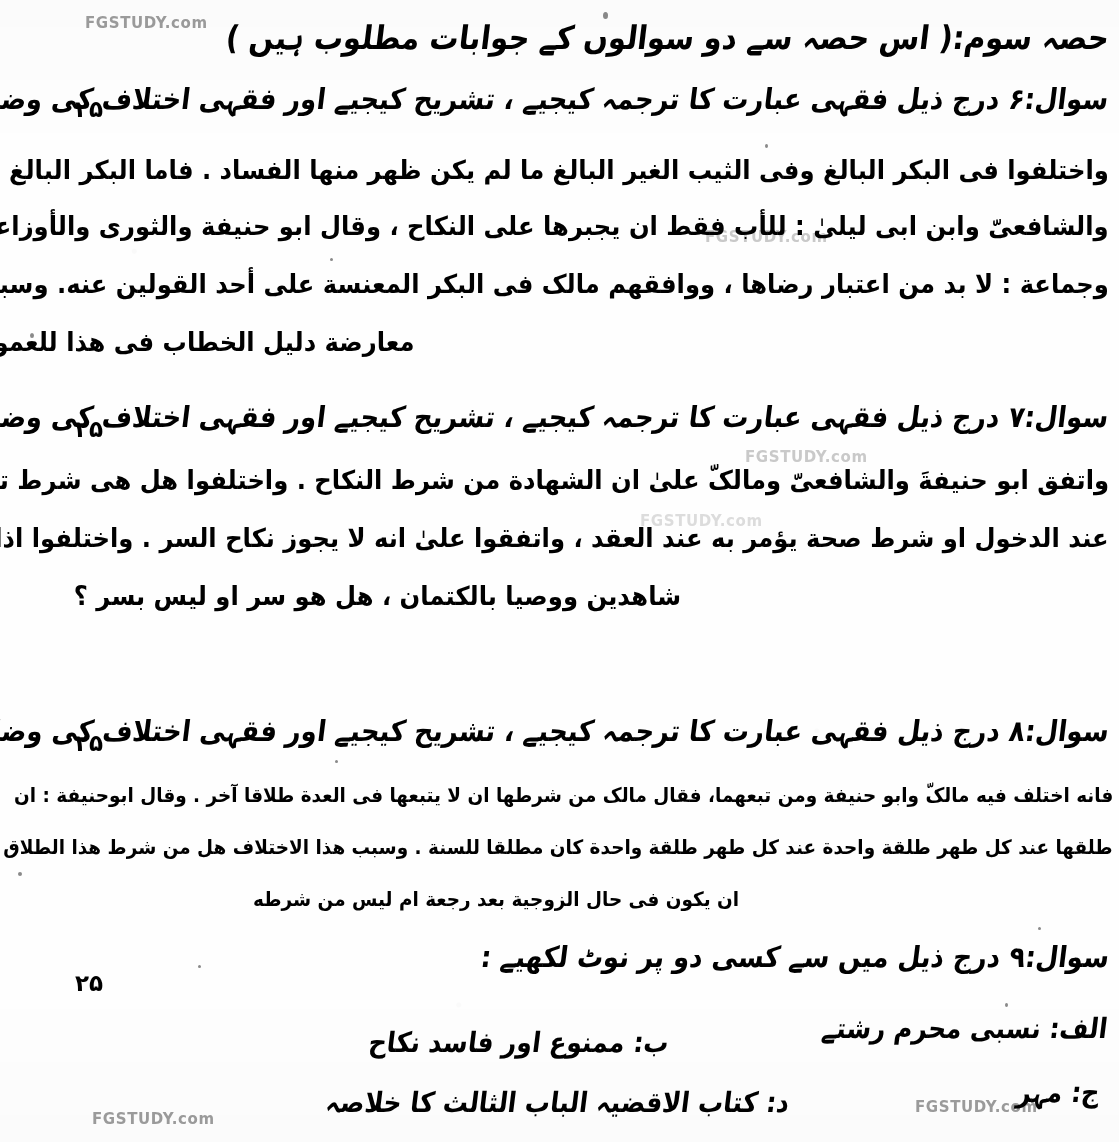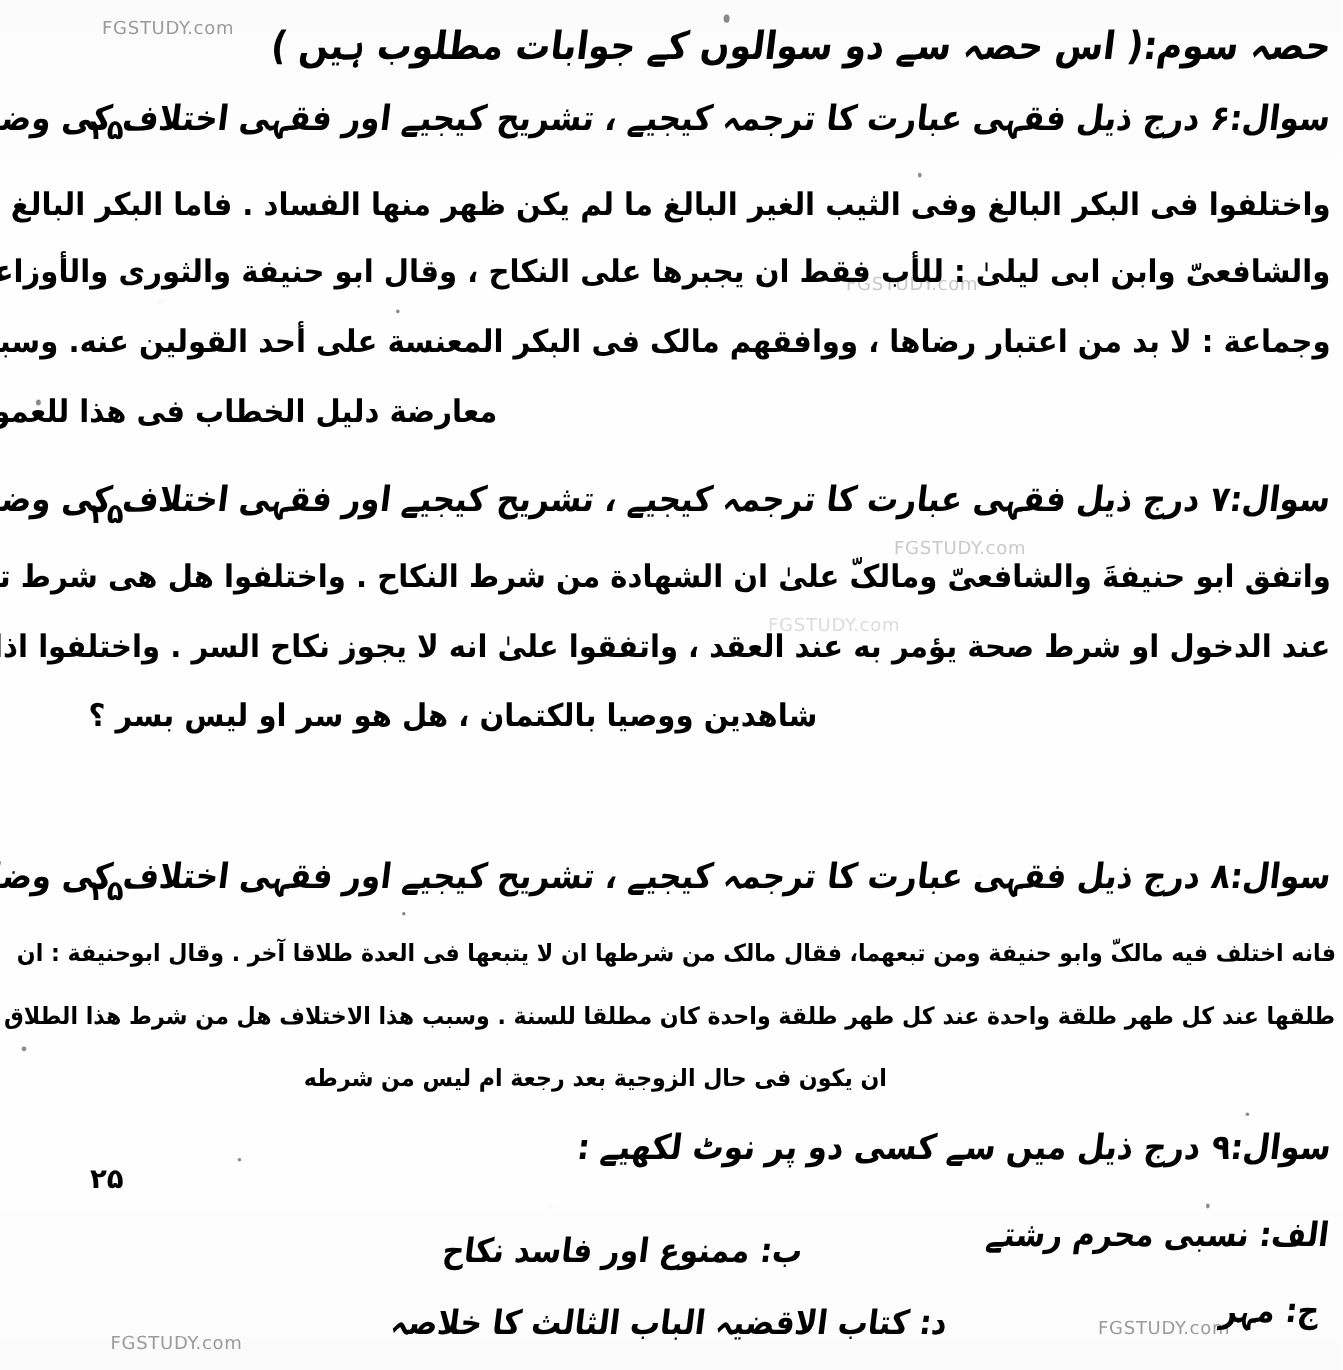--- a/index.html
+++ b/index.html
@@ -79,20 +79,21 @@
   .watermark {
     position: absolute;
     font-family: "DejaVu Sans", "Liberation Sans", sans-serif;
     font-size: 15px;
     letter-spacing: .6px;
     color: #9a9a9a;
     direction: ltr;
     unicode-bidi: isolate;
     white-space: nowrap;
     user-select: none;
+    font-weight: bold;
   }
   .watermark.faint { color: #c9c9c9; }
   .watermark.vfaint { color: #dcdcdc; }
 
   
   .speck {
     position: absolute;
     background: #2a2a2a;
     border-radius: 50%;
     opacity: .55;

